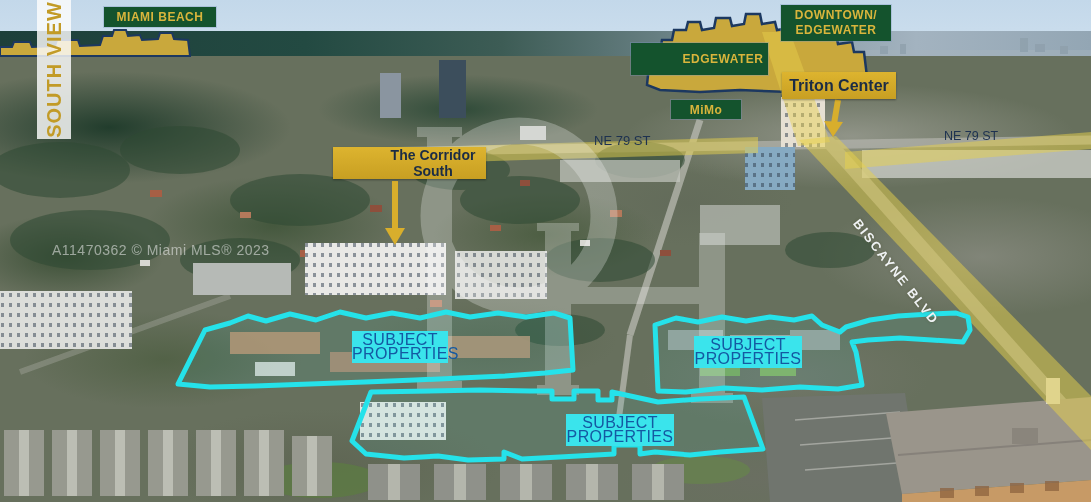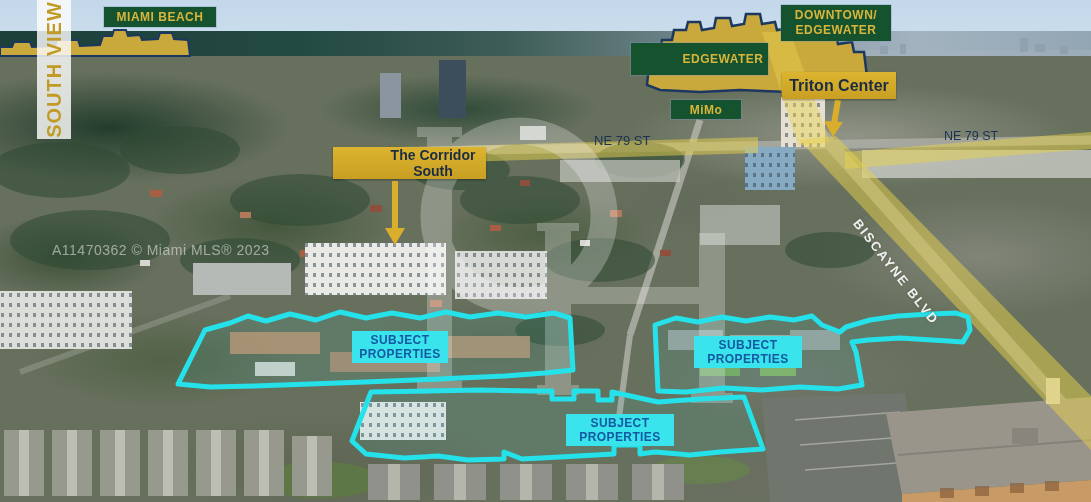--- a/index.html
+++ b/index.html
@@ -35,22 +35,22 @@
   .banner-navy{position:absolute;background:#14532d;color:#d9b53c;font-weight:bold;
     display:flex;align-items:center;justify-content:center;text-align:center;
     font-size:12px;letter-spacing:.5px;box-shadow:0 0 0 1px rgba(120,150,190,.35);}
   .banner-gold{position:absolute;background:linear-gradient(180deg,#ddb42f,#c89f22);
     color:#1b2c45;font-weight:bold;display:flex;align-items:center;justify-content:center;
     text-align:center;box-shadow:0 1px 2px rgba(0,0,0,.35);}
   .street-label{position:absolute;color:#1d3150;font-weight:normal;white-space:nowrap;}
   .biscayne-label{position:absolute;left:862px;top:216px;color:#f0f3f5;font-weight:bold;
     font-size:13px;letter-spacing:2px;white-space:nowrap;
     transform:rotate(52deg);transform-origin:0 0;text-shadow:0 0 3px rgba(70,70,30,.45);}
-  .subject-label{position:absolute;background:#3ae4ec;color:#1459a2;font-weight:bold;
-    font-size:12px;line-height:14px;letter-spacing:.4px;text-align:center;padding:2px 0;}
+  .subject-label{position:absolute;background:#3ae4ec;color:#1459a2;font-weight:normal;
+    font-size:16px;line-height:14px;letter-spacing:.4px;text-align:center;padding:2px 0;}
   .south-view-bar{position:absolute;left:37px;top:0;width:34px;height:139px;
     background:rgba(252,252,252,.82);display:flex;align-items:center;justify-content:center;}
   .south-view-bar span{transform:rotate(-90deg);white-space:nowrap;color:#c29b27;
     font-weight:bold;font-size:20px;letter-spacing:1px;}
   .mls-watermark{position:absolute;left:16px;top:242px;font-size:14px;
     color:rgba(240,240,240,.55);letter-spacing:.5px;white-space:nowrap;margin-left:36px;}
 </style>
 </head>
 <body>
 

